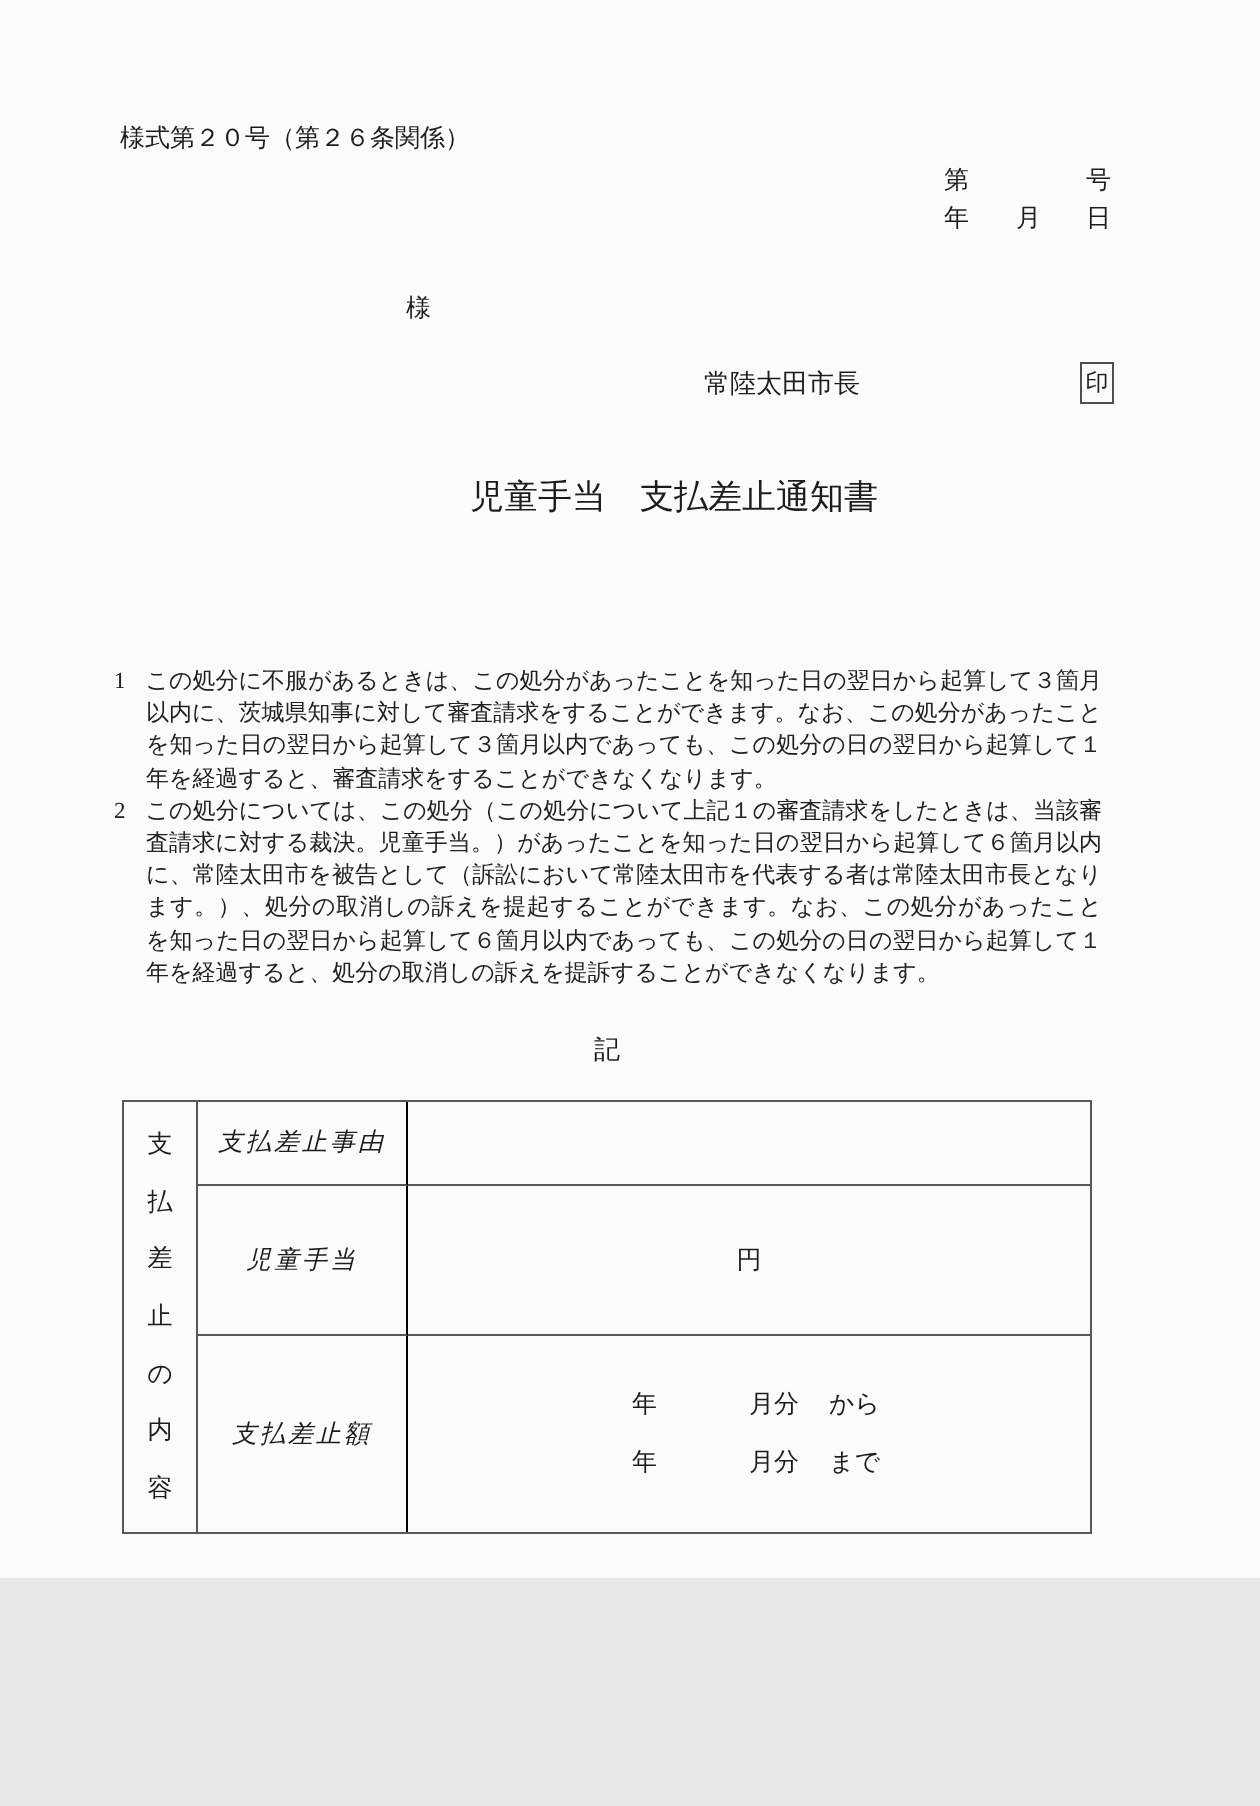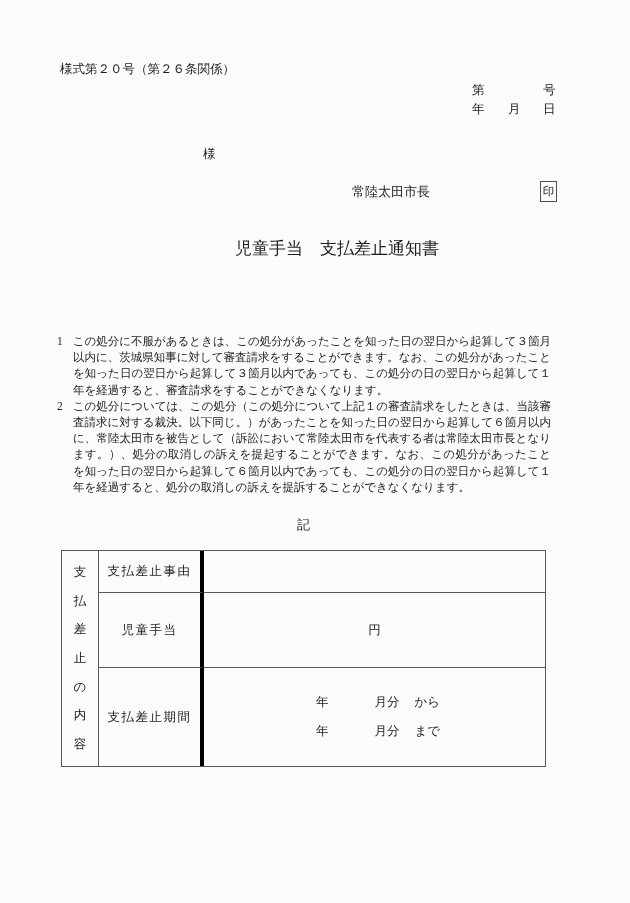--- a/index.html
+++ b/index.html
@@ -2,21 +2,21 @@
 <html><head>
 <meta charset="utf-8">
 <style>
   html,body{margin:0;padding:0;}
   body{
     font-family:"Liberation Serif","DejaVu Serif",serif;
     background:#e8e8e8;
   }
   .page{
     position:relative;
-    width:630px;height:903px;
+    width:630px;height:789px;
     background:#fbfbfb;
     color:#1c1c1c;
     overflow:hidden;
   }
   .abs{position:absolute;white-space:nowrap;line-height:1.15;}
   .fs12{font-size:12.5px;}
   .fs13{font-size:13px;}
   .fs135{font-size:17px;}
 
   .seal-box{
@@ -48,23 +48,24 @@
   }
   .cell{box-sizing:border-box;}
   .group-cell{
     grid-column:1;grid-row:1/4;
     border-right:1px solid #585858;
     display:flex;flex-direction:column;
     align-items:center;justify-content:space-between;
     padding:13px 0;
   }
   .label-cell{
-    border-right:4px solid #000000;
+    border-right:1px solid #000000;
     display:flex;align-items:center;justify-content:center;
     letter-spacing:1.5px;
+    font-style:italic;
   }
   .bb{border-bottom:1px solid #585858;}
   .value-cell{display:flex;align-items:center;}
   .value-center{justify-content:center;}
   .period-cell{
     flex-direction:column;justify-content:center;
     align-items:flex-start;padding-left:112px;
   }
   .period-line{height:29px;display:flex;align-items:center;}
   .p-month{margin-left:46px;}
@@ -92,21 +93,21 @@
   </div>
 
   <div class="abs fs135" style="left:235px;top:239px;">児童手当　支払差止通知書</div>
 
 
   <div class="notes">
     <div class="note">
       <span class="note-num">1</span><span>この処分に不服があるときは、この処分があったことを知った日の翌日から起算して３箇月以内に、茨城県知事に対して審査請求をすることができます。なお、この処分があったことを知った日の翌日から起算して３箇月以内であっても、この処分の日の翌日から起算して１年を経過すると、審査請求をすることができなくなります。</span>
     </div>
     <div class="note">
-      <span class="note-num">2</span><span>この処分については、この処分（この処分について上記１の審査請求をしたときは、当該審査請求に対する裁決。以下同じ。）があったことを知った日の翌日から起算して６箇月以内に、常陸太田市を被告として（訴訟において常陸太田市を代表する者は常陸太田市長となります。）、処分の取消しの訴えを提起することができます。なお、この処分があったことを知った日の翌日から起算して６箇月以内であっても、この処分の日の翌日から起算して１年を経過すると、処分の取消しの訴えを提訴することができなくなります。</span>
+      <span class="note-num">2</span><span>この処分については、この処分（この処分について上記１の審査請求をしたときは、当該審査請求に対する裁決。児童手当。）があったことを知った日の翌日から起算して６箇月以内に、常陸太田市を被告として（訴訟において常陸太田市を代表する者は常陸太田市長となります。）、処分の取消しの訴えを提起することができます。なお、この処分があったことを知った日の翌日から起算して６箇月以内であっても、この処分の日の翌日から起算して１年を経過すると、処分の取消しの訴えを提訴することができなくなります。</span>
     </div>
   </div>
 
   <div class="abs fs13" style="left:297px;top:518px;">記</div>
 
   <div class="susp-table">
 
     <div class="cell group-cell">
       <span>支</span>
       <span>払</span>
@@ -118,21 +119,21 @@
     </div>
 
     <div class="cell label-cell bb" style="grid-column:2;grid-row:1;">支払差止事由</div>
     <div class="cell value-cell bb" style="grid-column:3;grid-row:1;"></div>
 
     <div class="cell label-cell bb" style="grid-column:2;grid-row:2;">児童手当</div>
     <div class="cell value-cell value-center bb" style="grid-column:3;grid-row:2;">
       <span>円</span>
     </div>
 
-    <div class="cell label-cell" style="grid-column:2;grid-row:3;">支払差止期間</div>
+    <div class="cell label-cell" style="grid-column:2;grid-row:3;">支払差止額</div>
     <div class="cell value-cell period-cell" style="grid-column:3;grid-row:3;">
       <div class="period-line">
         <span>年</span>
         <span class="p-month">月分</span>
         <span class="p-suffix">から</span>
       </div>
       <div class="period-line">
         <span>年</span>
         <span class="p-month">月分</span>
         <span class="p-suffix">まで</span>

